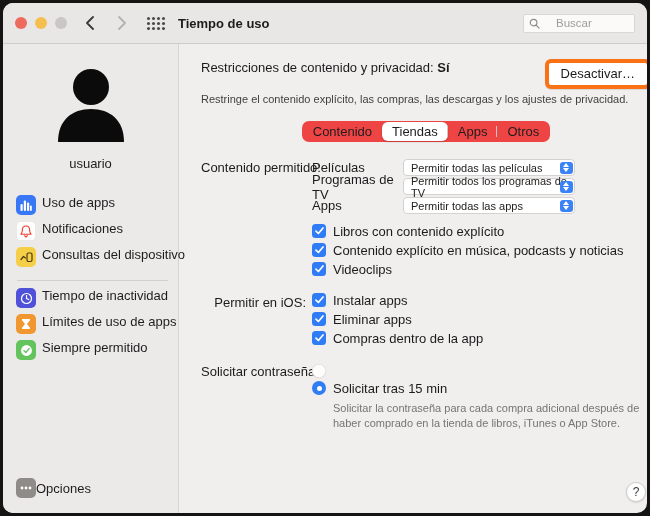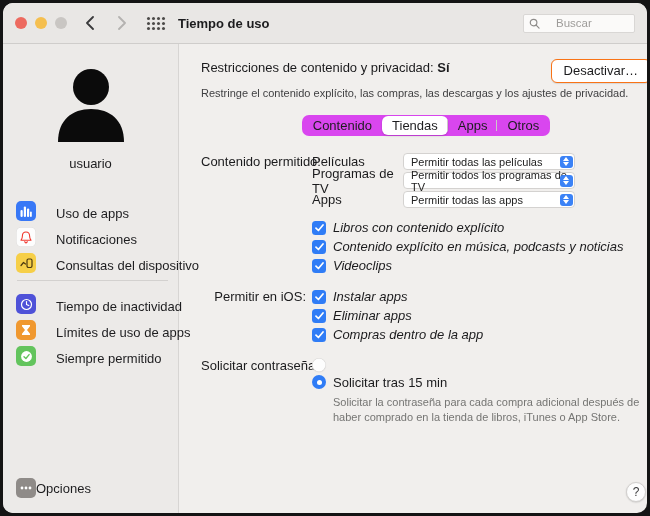--- a/index.html
+++ b/index.html
@@ -34,40 +34,40 @@
   .main{flex:1;display:flex;min-height:0;}
   .sidebar{
     width:175px;flex:0 0 auto;background:#eceae8;border-right:1px solid #d7d5d3;
     display:flex;flex-direction:column;
   }
   .avatar-wrap{margin-top:22px;display:flex;flex-direction:column;align-items:center;}
   .avatar{width:86px;height:82px;}
   .username{margin-top:8px;font-size:13px;color:#1d1d1f;}
   .side-list{margin-top:24px;padding:0 6px 0 8px;}
   .item{
-    height:26px;display:flex;align-items:flex-end;gap:20px;padding:0 5px;border-radius:6px;
+    height:26px;display:flex;align-items:flex-start;gap:6px;padding:0 5px;border-radius:6px;
     font-size:13px;color:#1d1d1f;white-space:nowrap;
   }
   .item.on{background:#d6d3d1;}
   .icon20{width:20px;height:20px;border-radius:5px;flex:0 0 auto;display:flex;align-items:center;justify-content:center;}
   .side-div{height:1px;background:#d3d1cf;margin:7px 4px 7px 6px;}
   .options-row{margin-top:auto;padding:0 0 15px 13px;display:flex;align-items:center;font-size:13px;color:#1d1d1f;}
   
   .content{flex:1;padding:15px 9px 0 22px;position:relative;font-size:13px;color:#1b1b1d;box-sizing:border-box;}
   .header-row{display:flex;align-items:flex-start;}
   .htitle{line-height:17px;}
   .htitle b{font-weight:bold;}
   .deactivate{
-    margin-left:auto;background:#ffffff;border:1px solid #f97316;border-radius:6px;
+    margin-left:auto;background:#ffffff;border:4px solid #f97316;border-radius:6px;
     padding:3px 12px 4px;font-size:13px;color:#1b1b1d;box-shadow:0 0.5px 1px rgba(0,0,0,.10);
     white-space:nowrap;cursor:default;
   }
   .subtitle{font-size:11px;color:#3f3f41;margin-top:4px;}
   .segmented{
-    margin:16px auto 0;display:flex;background:#d946ef;border-radius:7px;padding:1px;width:max-content;
+    margin:16px auto 0;display:flex;background:#ef4444;border-radius:7px;padding:1px;width:max-content;
   }
   .segment{font-size:13px;line-height:19px;padding:0 10px;border-radius:6px;color:#1d1d1f;position:relative;}
   .segment.on{background:#ffffff;box-shadow:0 1px 2px rgba(0,0,0,.18);}
   .segment:not(.on):not(:first-child)::before{
     content:"";position:absolute;left:-1px;top:4px;bottom:4px;width:1px;background:#cbc9c7;
   }
   .form{margin-top:16px;}
   .frow{display:flex;align-items:flex-start;}
   .flabel{width:105px;text-align:right;padding-right:6px;flex:0 0 auto;line-height:19px;white-space:nowrap;}
   .fcontrol{flex:1;min-width:0;}
@@ -76,21 +76,21 @@
   .dropdown{
     width:172px;height:17px;background:#fff;border:1px solid #d4d2d0;border-radius:4px;
     display:flex;align-items:center;font-size:11px;color:#222;padding-left:7px;box-sizing:border-box;
     position:relative;
   }
   .stepper{
     position:absolute;right:1.5px;top:1.5px;width:13px;height:12px;background:#3b82f6;border-radius:3px;
     display:flex;flex-direction:column;align-items:center;justify-content:center;gap:1px;
   }
   .cbgroup{margin-top:9px;}
-  .cbrow{display:flex;align-items:center;height:19px;font-style:italic;}
+  .cbrow{display:flex;height:19px;}
   .cb{
     width:14px;height:14px;border-radius:3.5px;margin-right:7px;flex:0 0 auto;
     display:flex;align-items:center;justify-content:center;background:#fff;box-shadow:inset 0 0 0 1px #cfcdcb;
   }
   .cb.on{background:#2f7cf6;box-shadow:none;}
   .group-ios{margin-top:12px;}
   .group-pass{margin-top:12px;}
   .radio{width:14px;height:14px;border-radius:50%;margin-right:7px;flex:0 0 auto;
     background:#fdfdfd;box-shadow:inset 0 0 0 0.5px #d6d4d2,0 0.5px 1px rgba(0,0,0,.08);
     display:flex;align-items:center;justify-content:center;}

